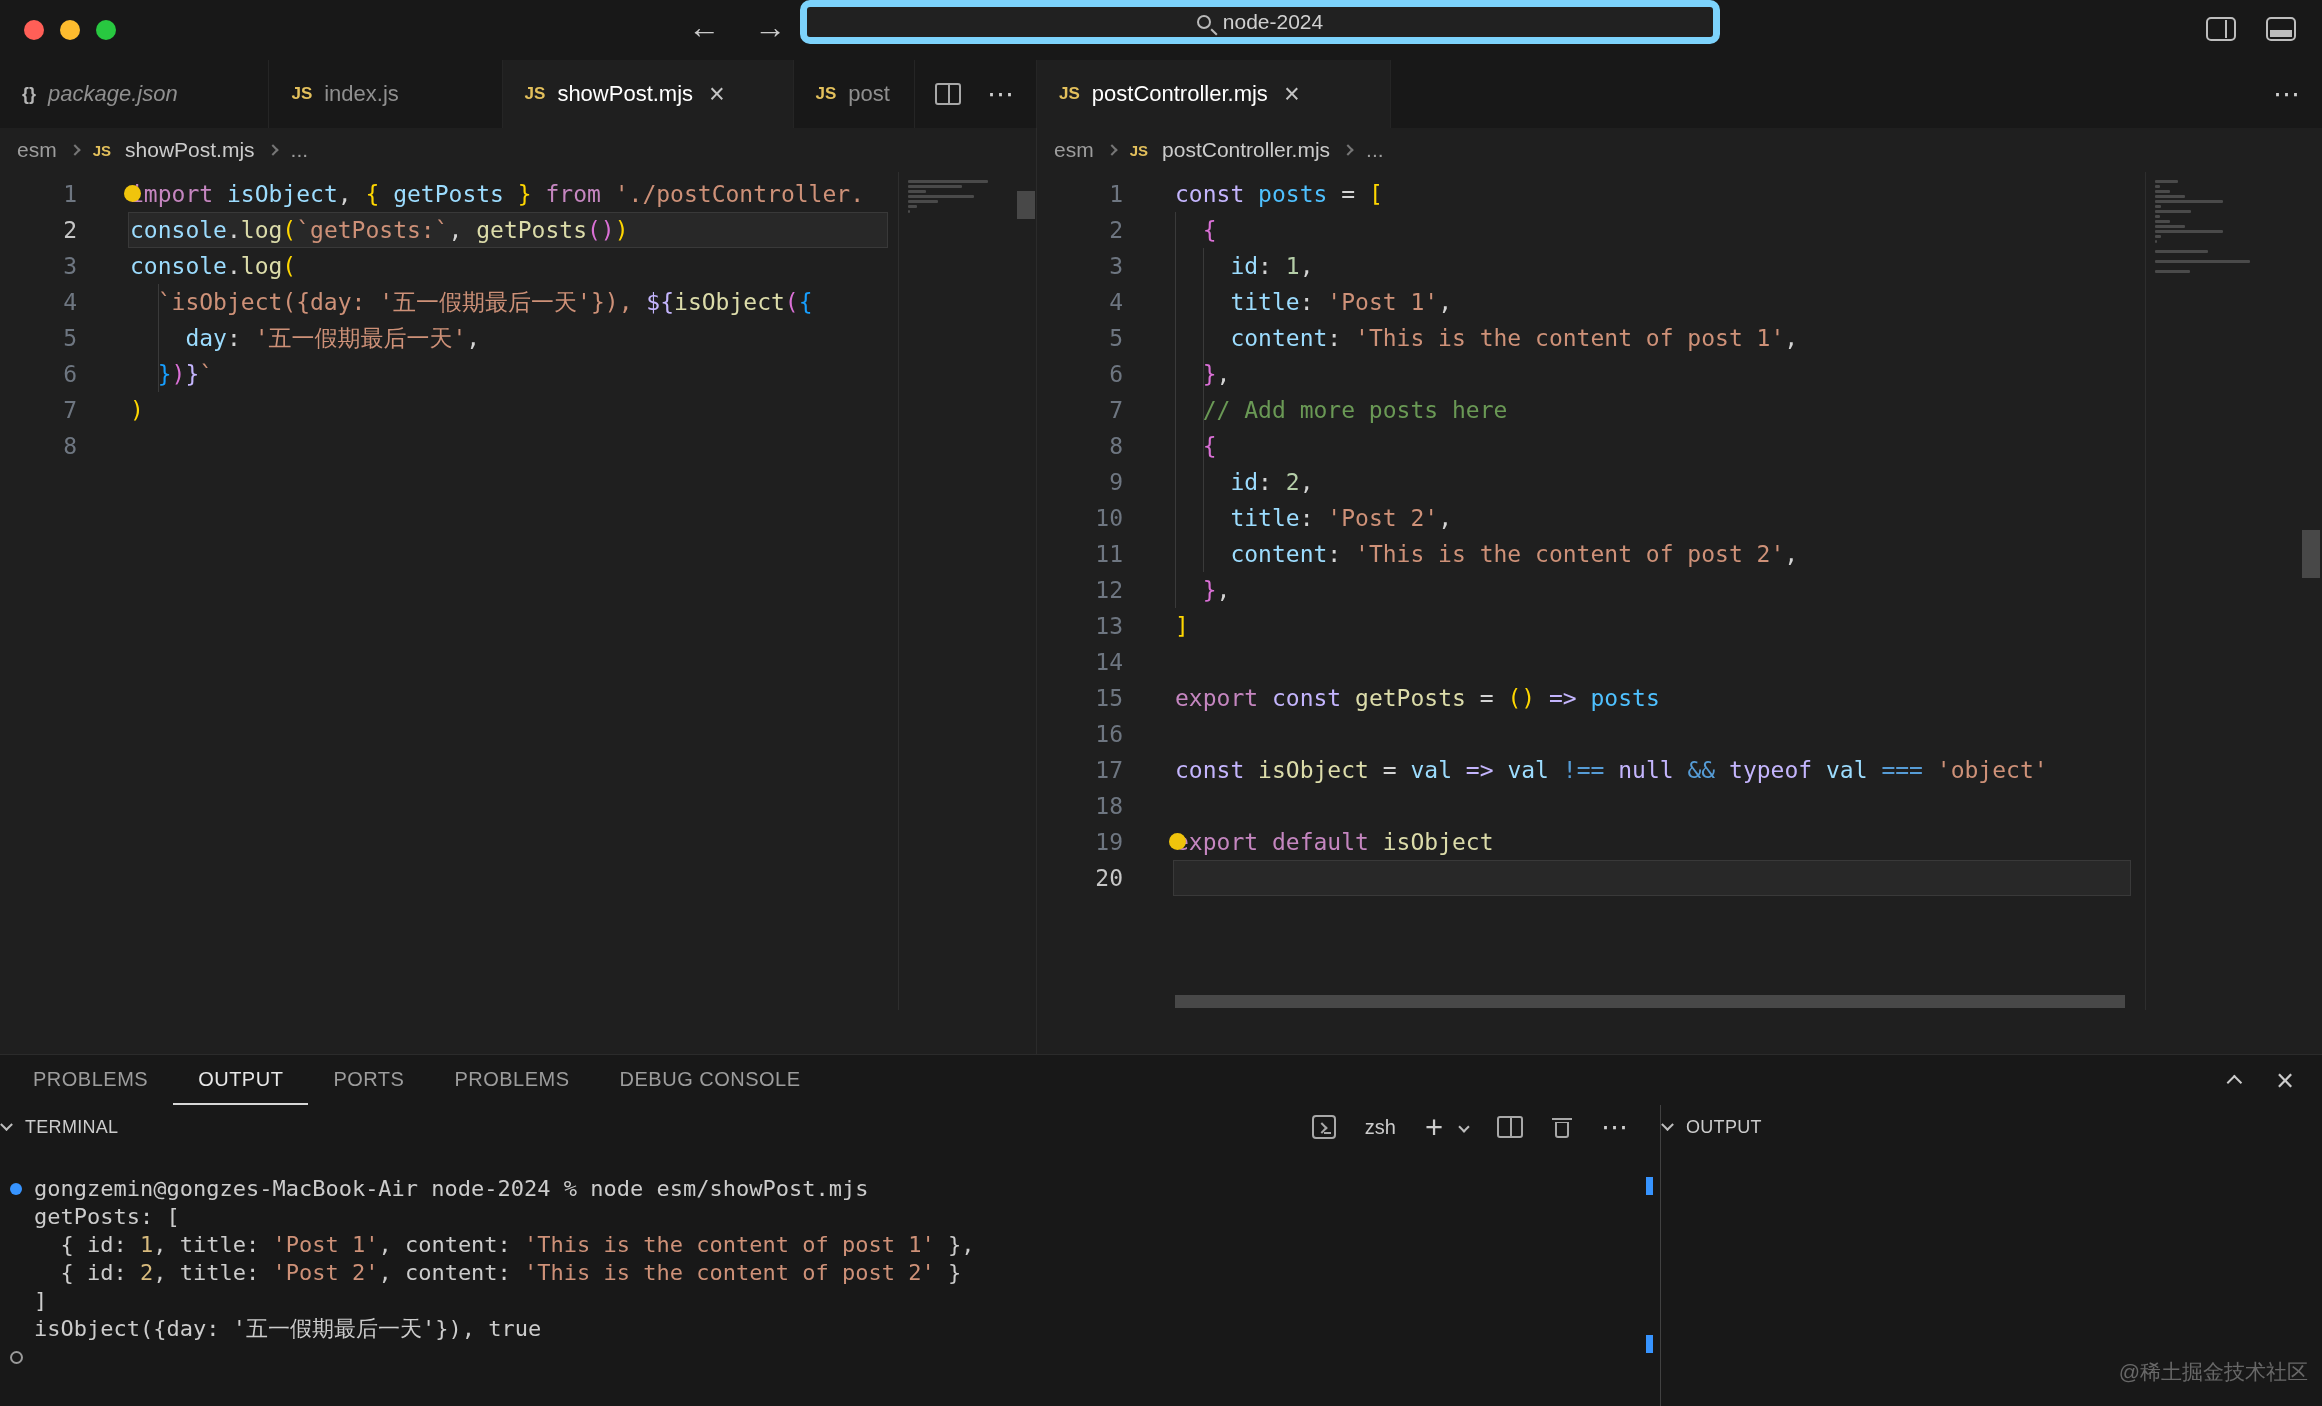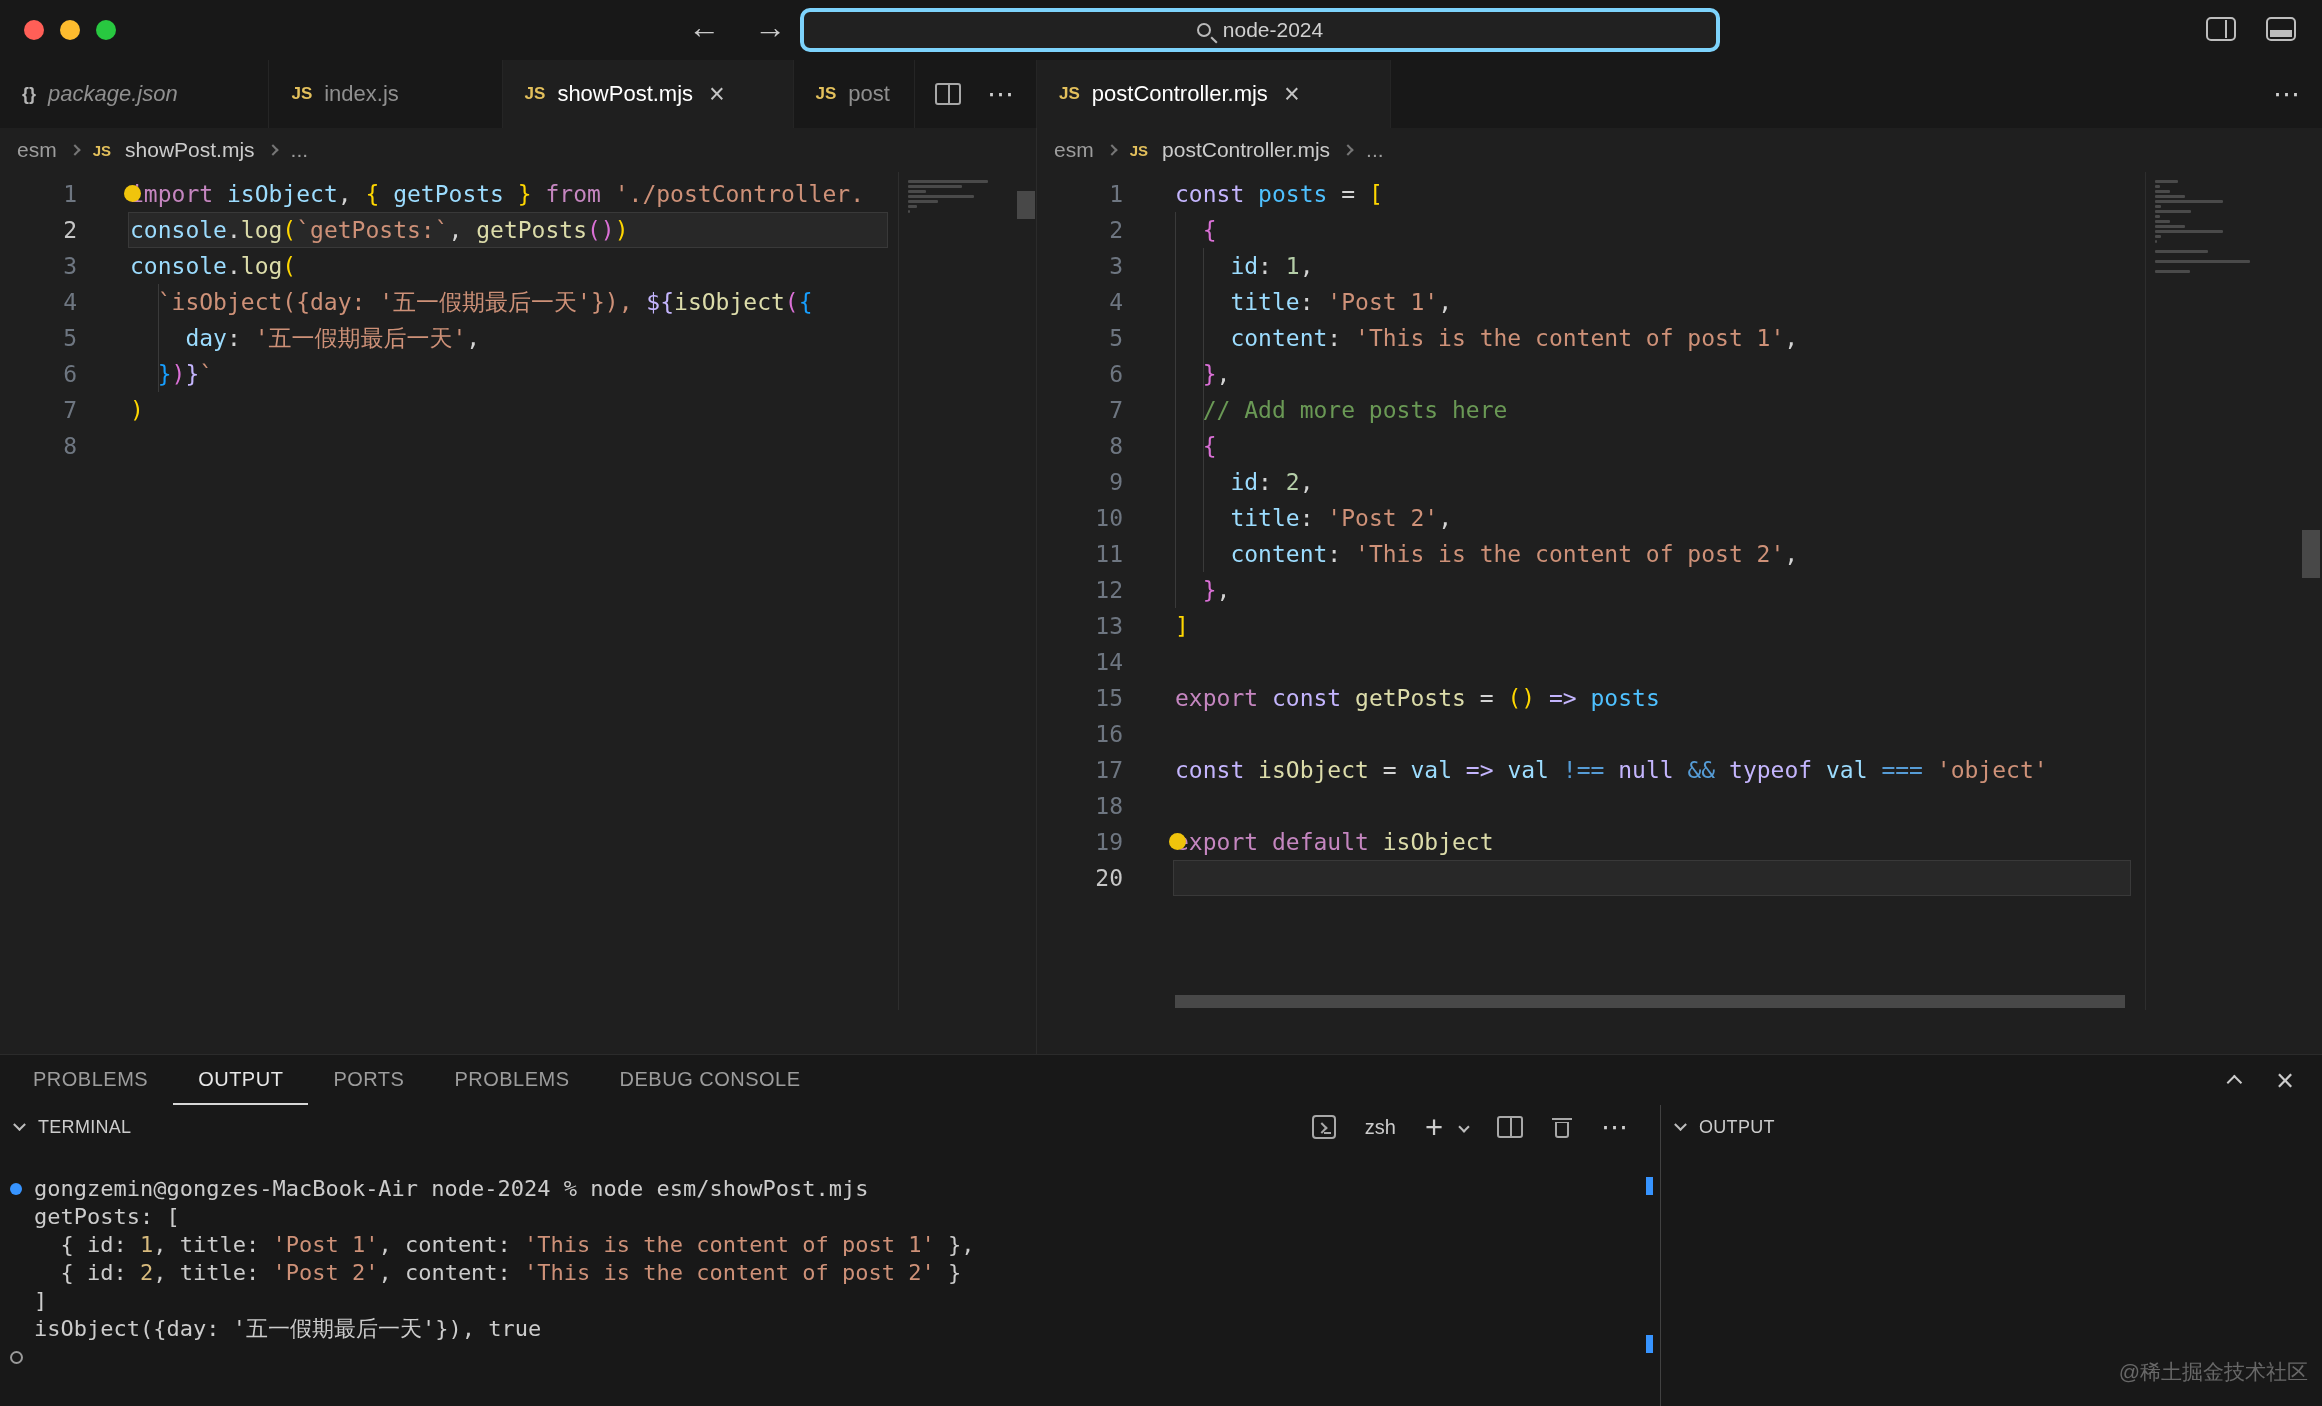--- a/index.html
+++ b/index.html
@@ -7,22 +7,22 @@
   body { font-family:"Liberation Sans", sans-serif; }
   .window { position:relative; width:2322px; height:1406px; overflow:hidden; background:#181818; color:#ccc; }
 
   
   .titlebar { position:absolute; top:0; left:0; right:0; height:60px; background:#181818; }
   .traffic { position:absolute; left:24px; top:20px; display:flex; gap:16px; }
   .tl { width:20px; height:20px; border-radius:50%; display:inline-block; }
   .tl.red{ background:#ff5f57; } .tl.yellow{ background:#febc2e; } .tl.green{ background:#28c840; }
   .nav { position:absolute; left:688px; top:9px; display:flex; gap:34px; font-size:32px; color:#c9c9c9; }
   .nav span{ cursor:default; }
-  .searchbox { position:absolute; left:800px; top:8px; width:920px; height:44px; background:#212121;
-    border:4px solid #7dd3fc; border-radius:10px; display:flex; align-items:center; justify-content:center;
+  .searchbox { position:absolute; left:800px; top:0; width:920px; height:44px; background:#212121;
+    border:7px solid #7dd3fc; border-radius:10px; display:flex; align-items:center; justify-content:center;
     font-size:21px; color:#d0d0d0; gap:12px; }
   .mag { width:14px; height:14px; border:2px solid #b9b9b9; border-radius:50%; position:relative; display:inline-block; }
   .mag::after { content:""; position:absolute; width:8px; height:2px; background:#b9b9b9; transform:rotate(45deg); left:11px; top:14px; }
   .tbright { position:absolute; right:26px; top:17px; display:flex; gap:30px; align-items:center; }
   .ic-layout { width:30px; height:24px; border:2px solid #bdbdbd; border-radius:5px; position:relative; }
   .ic-layout::after { content:""; position:absolute; top:1px; bottom:1px; right:7px; width:2px; background:#bdbdbd; }
   .ic-screen { width:30px; height:24px; border:2px solid #bdbdbd; border-radius:5px; position:relative; }
   .ic-screen::after { content:""; position:absolute; left:2px; right:2px; bottom:2px; height:7px; background:#bdbdbd; }
 
   
@@ -84,21 +84,21 @@
   .panel { position:absolute; left:0; right:0; bottom:0; height:352px; background:#181818; border-top:1px solid #2b2b2b; }
   .ptabs { position:relative; height:50px; display:flex; align-items:stretch; padding-left:8px; }
   .ptab { display:flex; align-items:center; padding:0 25px; font-size:20px; letter-spacing:.5px; color:#9d9d9d; border-bottom:2px solid transparent; }
   .ptab.active { color:#e7e7e7; border-bottom-color:#d7d7d7; }
   .pticons { position:absolute; right:28px; top:0; height:50px; display:flex; align-items:center; gap:34px; }
   .chev-u { width:11px; height:11px; border-left:2px solid #cccccc; border-top:2px solid #cccccc; transform:rotate(45deg) translateY(3px); display:inline-block; }
   .pclose { font-size:31px; color:#cccccc; line-height:1; }
   .pbody { position:absolute; top:50px; left:0; right:0; bottom:0; display:flex; }
   .termpane { position:relative; width:1660px; }
   .outpane { flex:1; border-left:1px solid #414141; }
-  .phead { height:44px; display:flex; align-items:center; padding-left:15px; }
+  .phead { height:44px; display:flex; align-items:center; padding-left:2px; }
   .chev-d { width:9px; height:9px; border-right:2px solid #bdbdbd; border-bottom:2px solid #bdbdbd; transform:rotate(45deg) translate(-2px,-2px); display:inline-block; margin-right:14px; flex:none; }
   .phead-label { font-size:18px; color:#cccccc; letter-spacing:.3px; }
   .tactions { display:flex; align-items:center; gap:29px; margin-left:auto; margin-right:30px;justify-content:space-between; }
   .zshlabel { font-size:20px; color:#cccccc; }
   .zshicon { width:24px; height:24px; border:2px solid #a8a8a8; border-radius:4px; position:relative; }
   .zshicon::before { content:""; position:absolute; left:4px; top:7px; width:6px; height:6px; border-top:2px solid #a8a8a8; border-right:2px solid #a8a8a8; transform:rotate(45deg); }
   .zshicon::after { content:""; position:absolute; right:3px; bottom:3px; width:7px; height:2px; background:#a8a8a8; }
   .plus { font-size:31px; color:#cccccc; font-weight:300; line-height:1; margin-right:-12px; }
   .chev-dd { width:8px; height:8px; border-right:2px solid #bdbdbd; border-bottom:2px solid #bdbdbd; transform:rotate(45deg); display:inline-block; }
   .trash { position:relative; width:20px; height:24px; }

